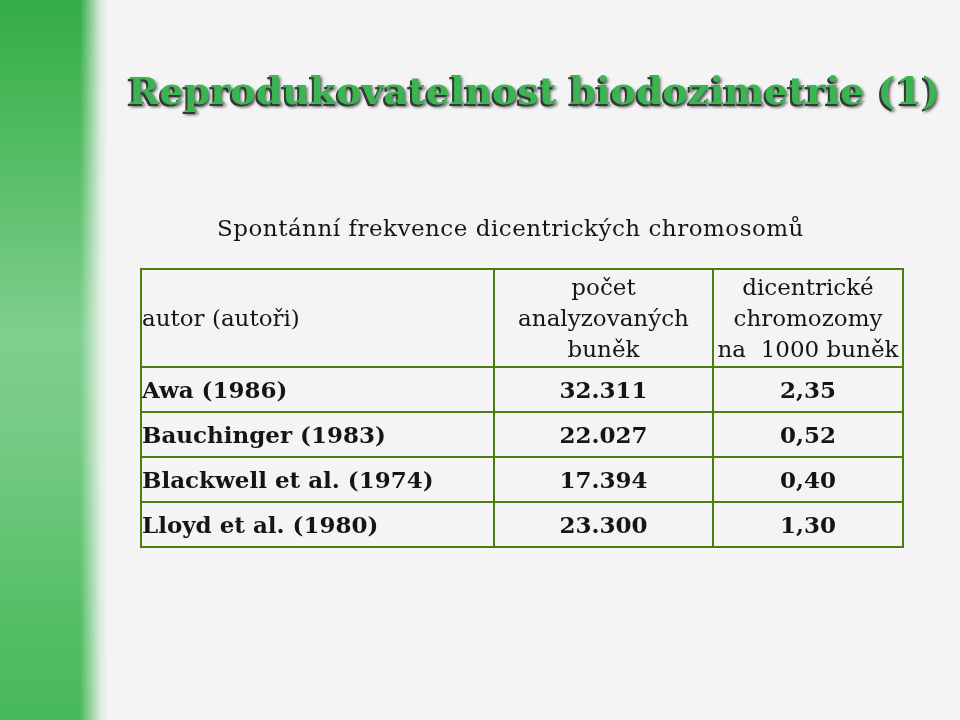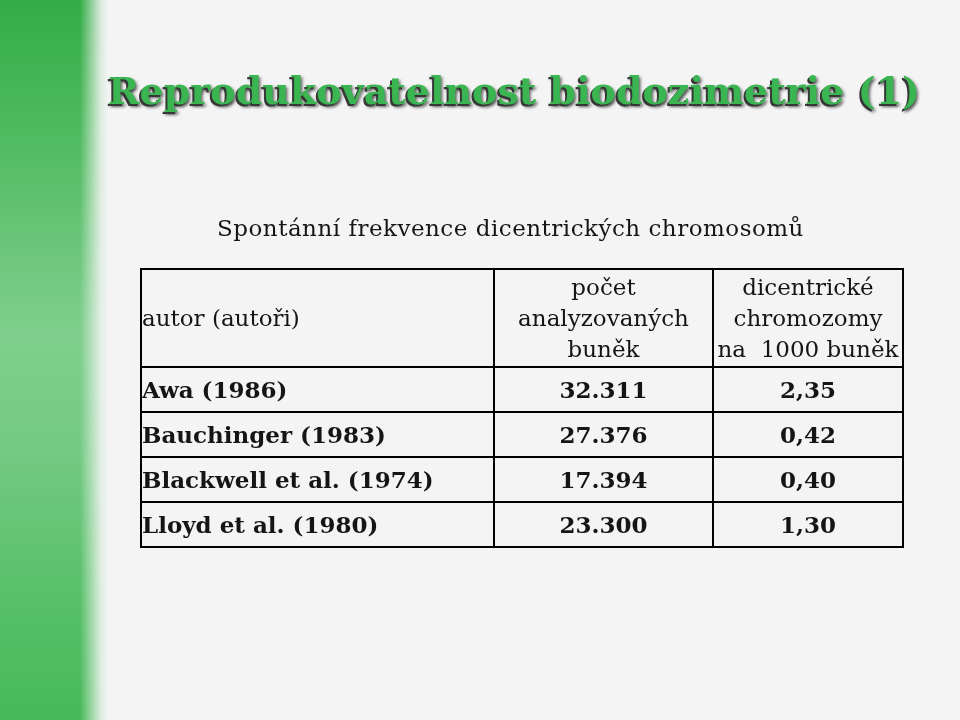--- a/index.html
+++ b/index.html
@@ -25,20 +25,21 @@
     left: 0; top: 0; right: 0; bottom: 0;
     background: linear-gradient(to right,
       rgba(243,244,243,0) 0%, rgba(243,244,243,0) 74%,
       rgba(243,244,243,0.85) 93%, #f3f4f3 100%);
   }
   .title {
     position: absolute;
     left: 108px; top: 68px;
     width: 852px;
     margin: 0;
+    text-align: center;
     font-size: 38px;
     font-weight: bold;
     color: #3bb551;
     text-shadow:
       -2px 2px 0 #373737,
       0 3px 3px rgba(25,25,25,0.55),
       2px 2px 3px rgba(25,25,25,0.45);
   }
   .subtitle {
     position: absolute;
@@ -47,21 +48,21 @@
     letter-spacing: 0.5px;
     text-align: center;
   }
   table.freq-table {
     position: absolute;
     left: 140px; top: 268px;
     border-collapse: collapse;
     background: transparent;
   }
   .freq-table th, .freq-table td {
-    border: 2px solid #000000;
+    border: 2px solid #4d7c0f;
     font-size: 23px;
     font-weight: normal;
     padding: 0;
   }
   .freq-table tr.header-row th { height: 96px; vertical-align: middle; }
   .freq-table tr.data-row td { height: 43px; vertical-align: middle; font-weight: bold; }
   .author-hdr, .author-cell { text-align: left; padding-left: 10px; }
   .center-hdr { text-align: center; }
   .hdr-line { line-height: 31px; white-space: pre-wrap; }
   .num { text-align: center; margin-left: 41px; }
@@ -99,22 +100,22 @@
           <div class="hdr-line">na  1000 buněk</div>
         </th>
       </tr>
       <tr class="data-row">
         <td class="author-cell">Awa (1986)</td>
         <td class="num">32.311</td>
         <td class="num">2,35</td>
       </tr>
       <tr class="data-row">
         <td class="author-cell">Bauchinger (1983)</td>
-        <td class="num">27.376</td>
-        <td class="num">0,42</td>
+        <td class="num">22.027</td>
+        <td class="num">0,52</td>
       </tr>
       <tr class="data-row">
         <td class="author-cell">Blackwell et al. (1974)</td>
         <td class="num">17.394</td>
         <td class="num">0,40</td>
       </tr>
       <tr class="data-row">
         <td class="author-cell">Lloyd et al. (1980)</td>
         <td class="num">23.300</td>
         <td class="num">1,30</td>

